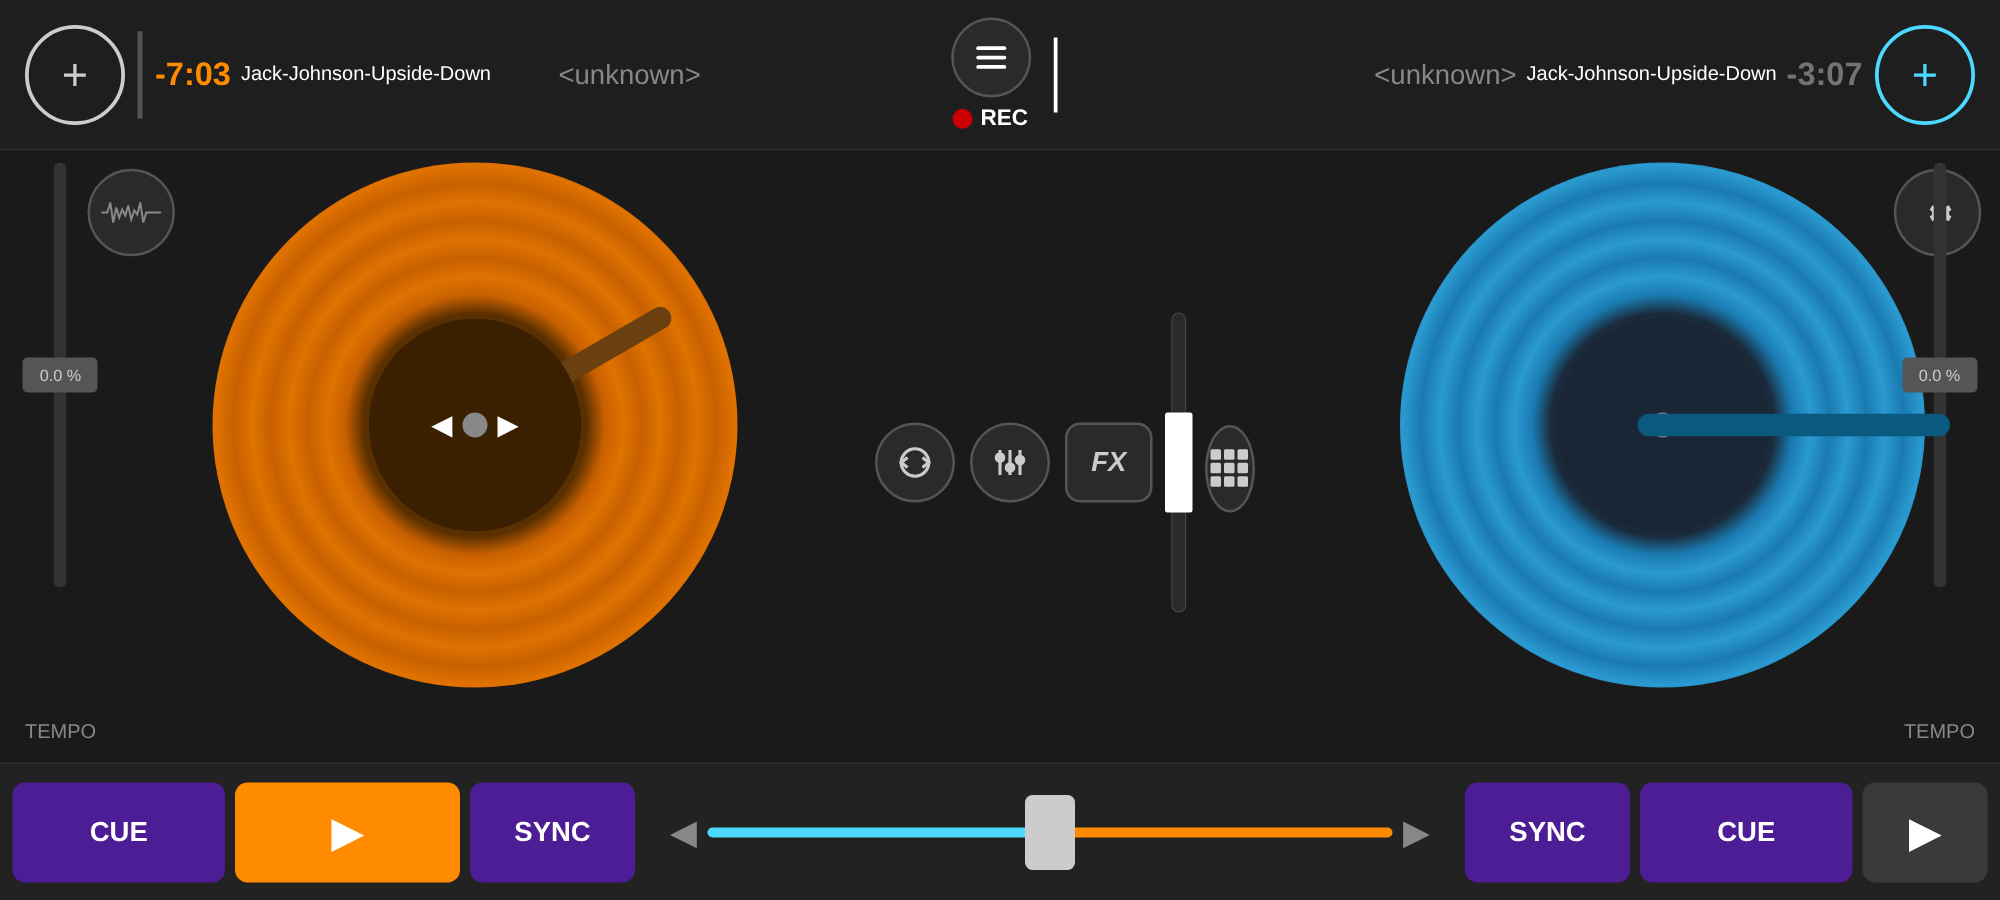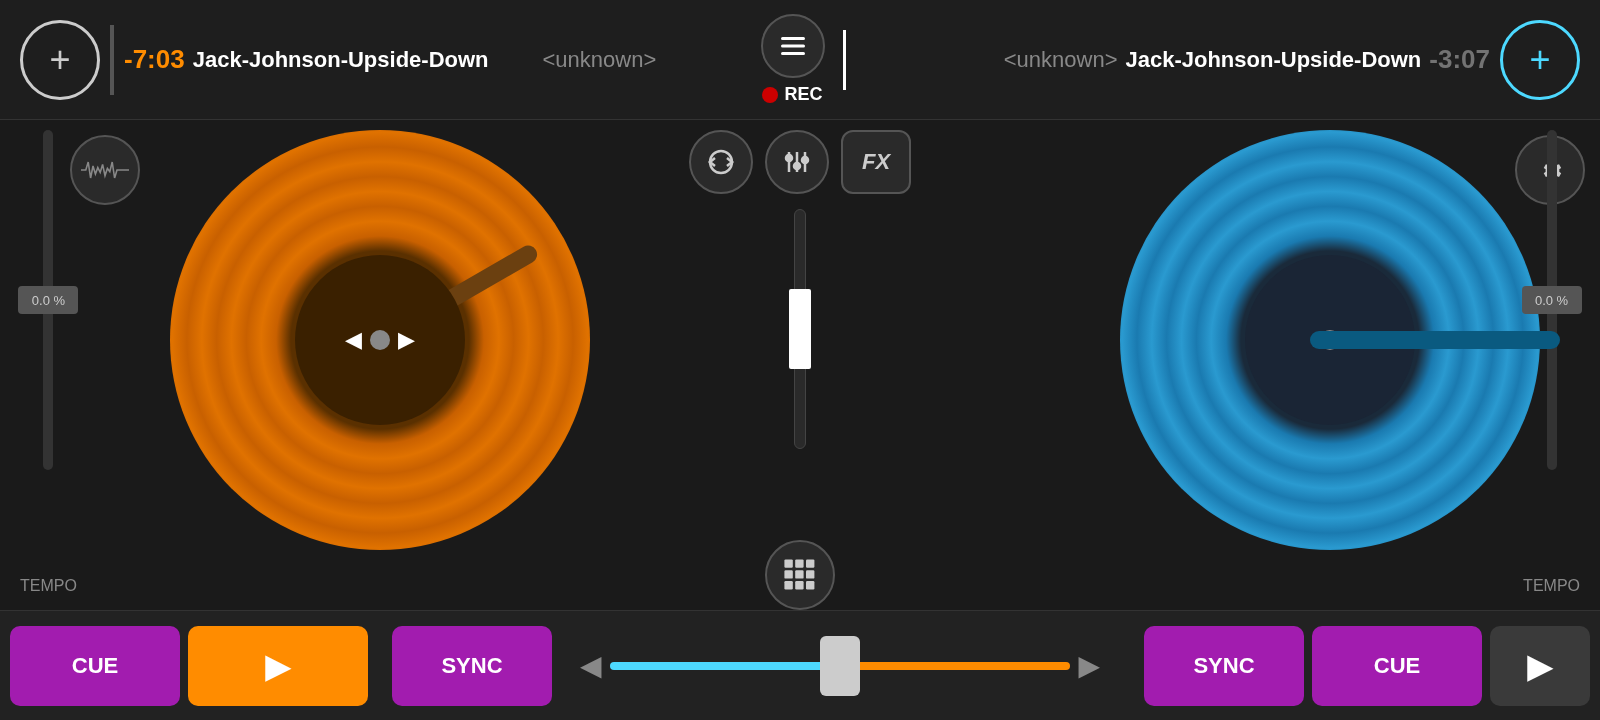--- a/index.html
+++ b/index.html
@@ -58,22 +58,22 @@
       color: #ff8c00;
       font-size: 26px;
       font-weight: bold;
     }
     .time-right {
       color: #737373;
       font-size: 26px;
       font-weight: bold;
     }
     .track-name {
-      font-size: 22px;
-      font-weight: bold;
+      font-size: 16px;
+      font-weight: normal;
       color: #fff;
     }
     .track-unknown {
       font-size: 22px;
       color: #888;
       margin-left: 46px;
     }
     .waveform-line {
       width: 4px;
       height: 70px;
@@ -302,21 +302,21 @@
       display: flex;
       align-items: center;
       justify-content: center;
       cursor: pointer;
     }
 
     
     .center-mixer {
       width: 200px;
       display: flex;
-      flex-direction: column;
+      flex-direction: row;
       align-items: center;
       justify-content: flex-start;
       padding-top: 10px;
       gap: 15px;
       position: relative;
     }
     .mixer-controls-row {
       display: flex;
       gap: 12px;
       align-items: center;
@@ -370,21 +370,21 @@
       background: #222;
       display: flex;
       align-items: center;
       padding: 0 10px;
       gap: 8px;
       border-top: 1px solid #333;
     }
     .control-btn {
       height: 80px;
       border-radius: 10px;
-      background: #a21caf;
+      background: #4c1d95;
       border: none;
       color: #fff;
       font-size: 22px;
       font-weight: bold;
       cursor: pointer;
       display: flex;
       align-items: center;
       justify-content: center;
     }
     .cue-btn {
@@ -392,22 +392,21 @@
     }
     .play-btn {
       width: 180px;
       background: #ff8c00;
     }
     .play-btn-right {
       width: 100px;
       background: #3a3a3a;
     }
     .sync-btn {
-      width: 160px;
-      margin-left: 16px;
+      width: 132px;
     }
 
     
     .crossfader-wrap {
       flex: 1;
       display: flex;
       align-items: center;
       padding: 0 20px;
       position: relative;
     }

